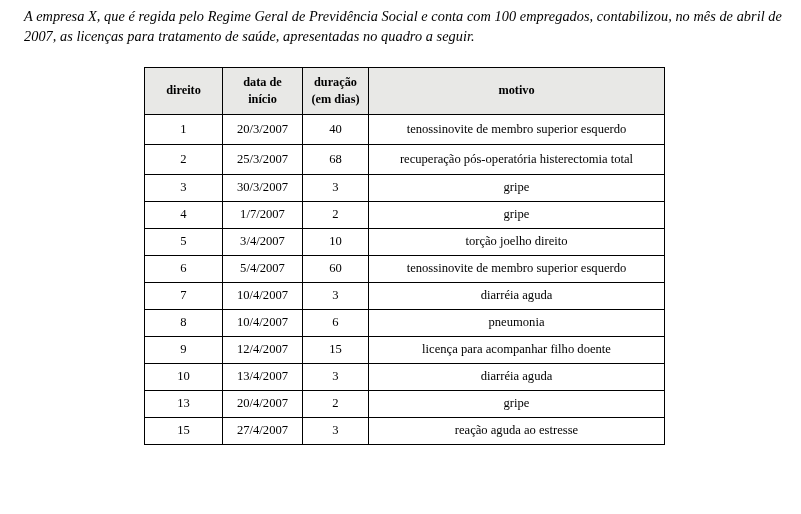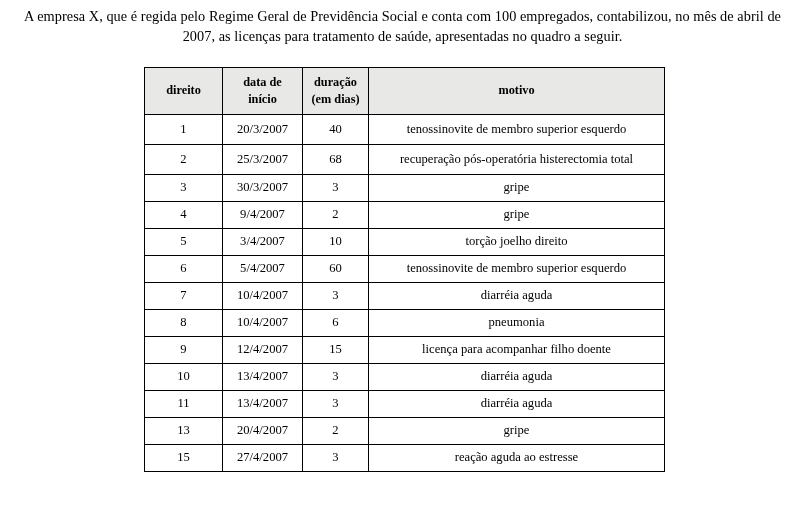--- a/index.html
+++ b/index.html
@@ -17,23 +17,24 @@
   .page {
     width: 801px;
     height: 514px;
     position: relative;
     box-sizing: border-box;
     padding: 6px 8px 0 8px;
   }
   .intro {
     font-size: 14.3px;
     line-height: 1.42;
-    text-align: center;
-    margin: 0 0 0 4px;
+    text-align: left;
+    margin: 0 0 0 16px;
     letter-spacing: 0.05px;
+    font-style: italic;
   }
   .table-wrap {
     margin-top: 20px;
     padding-left: 136px;
   }
   table.licencas {
     border-collapse: collapse;
     table-layout: fixed;
     font-size: 12.6px;
   }
@@ -110,21 +111,21 @@
             <td>recuperação pós-operatória histerectomia total</td>
           </tr>
           <tr>
             <td>3</td>
             <td>30/3/2007</td>
             <td>3</td>
             <td>gripe</td>
           </tr>
           <tr>
             <td>4</td>
-            <td>9/4/2007</td>
+            <td>1/7/2007</td>
             <td>2</td>
             <td>gripe</td>
           </tr>
           <tr>
             <td>5</td>
             <td>3/4/2007</td>
             <td>10</td>
             <td>torção joelho direito</td>
           </tr>
           <tr>
@@ -151,26 +152,20 @@
             <td>15</td>
             <td>licença para acompanhar filho doente</td>
           </tr>
           <tr>
             <td>10</td>
             <td>13/4/2007</td>
             <td>3</td>
             <td>diarréia aguda</td>
           </tr>
           <tr>
-            <td>11</td>
-            <td>13/4/2007</td>
-            <td>3</td>
-            <td>diarréia aguda</td>
-          </tr>
-          <tr>
             <td>13</td>
             <td>20/4/2007</td>
             <td>2</td>
             <td>gripe</td>
           </tr>
           <tr>
             <td>15</td>
             <td>27/4/2007</td>
             <td>3</td>
             <td>reação aguda ao estresse</td>

